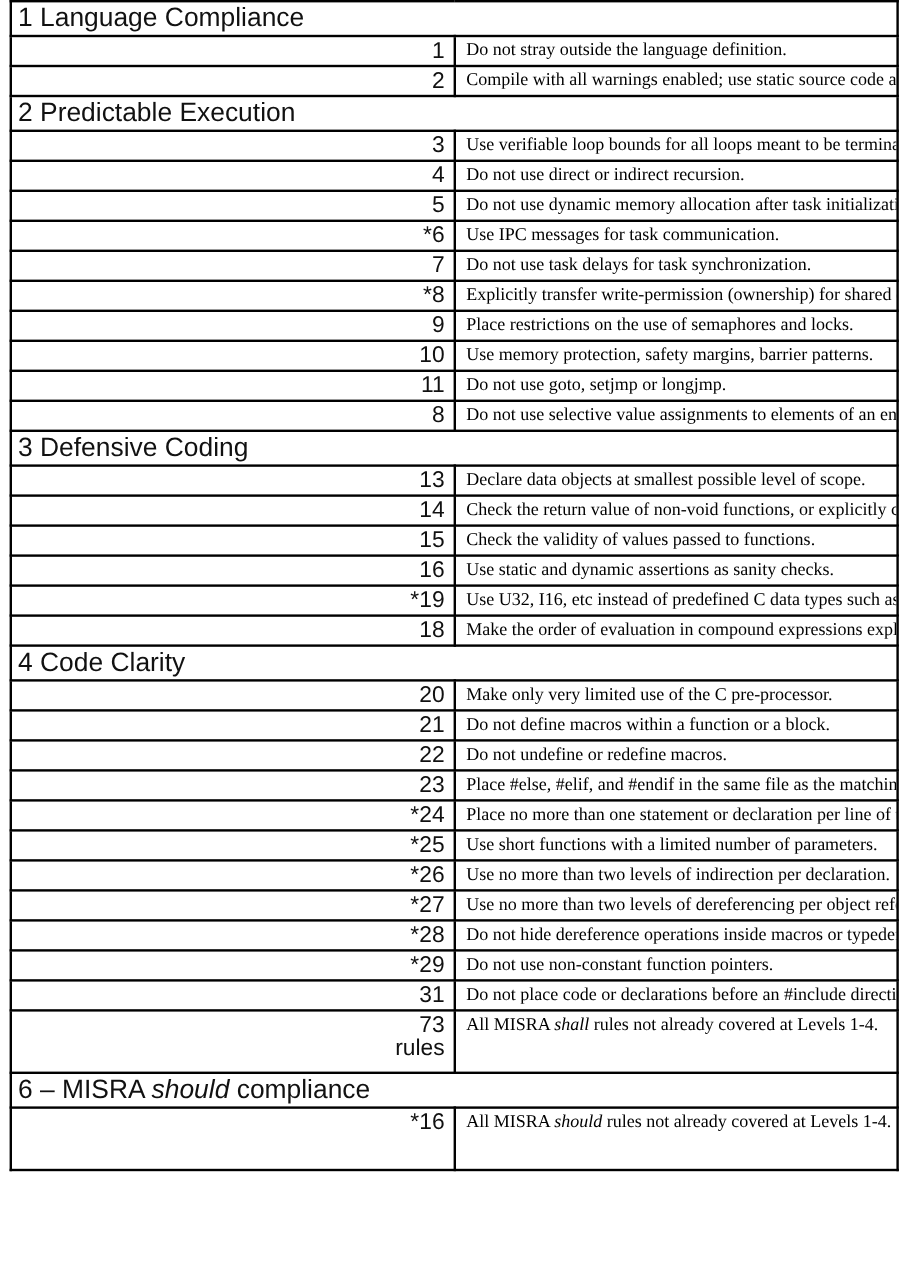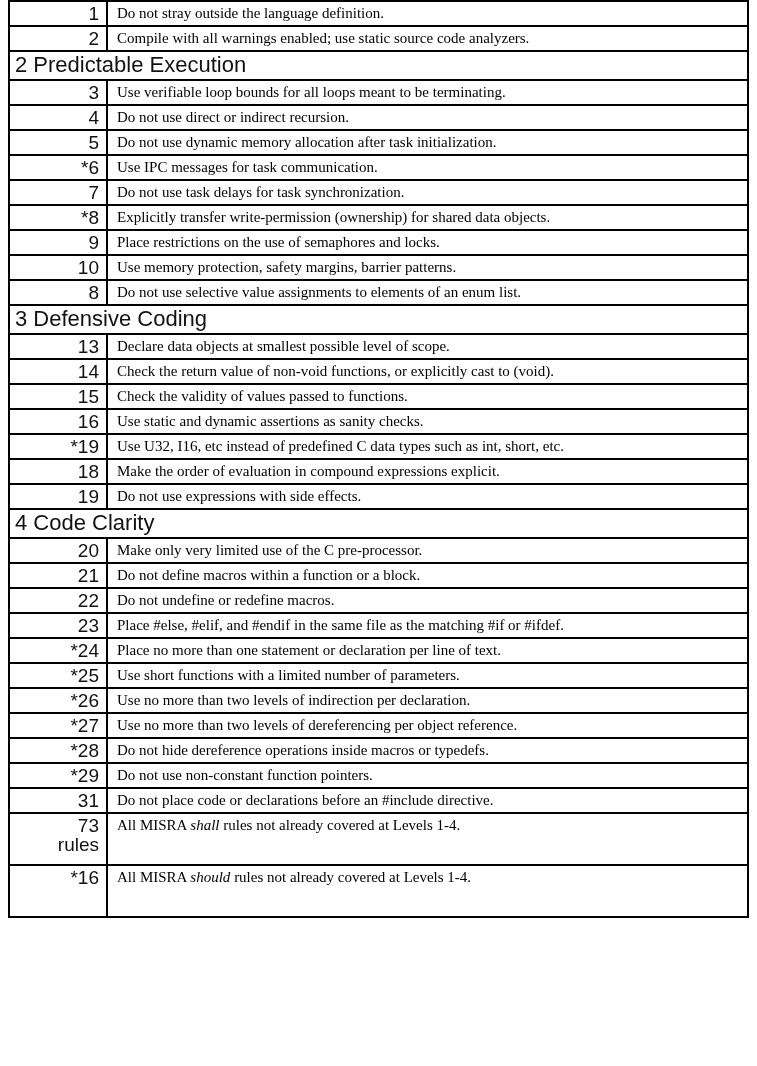--- a/index.html
+++ b/index.html
@@ -64,20 +64,23 @@
   }
   tr.tall td.num-cell, tr.tall td.desc-cell { height: 46px; }
   .italic { font-style: italic; }
 </style>
 </head>
 <body>
 
 <div class="page">
   <table class="rules-table">
     <tbody id="table-body">
+        <tr class="section-row">
+          <td class="section-cell" colspan="2"><span>1 Language Compliance</span></td>
+        </tr>
         <tr class="rule-row">
           <td class="num-cell">
             <div>1</div>
           </td>
           <td class="desc-cell"><span>Do not stray outside the language definition.</span></td>
         </tr>
         <tr class="rule-row">
           <td class="num-cell">
             <div>2</div>
           </td>
@@ -129,20 +132,26 @@
           <td class="desc-cell"><span>Place restrictions on the use of semaphores and locks.</span></td>
         </tr>
         <tr class="rule-row">
           <td class="num-cell">
             <div>10</div>
           </td>
           <td class="desc-cell"><span>Use memory protection, safety margins, barrier patterns.</span></td>
         </tr>
         <tr class="rule-row">
           <td class="num-cell">
+            <div>11</div>
+          </td>
+          <td class="desc-cell"><span>Do not use goto, setjmp or longjmp.</span></td>
+        </tr>
+        <tr class="rule-row">
+          <td class="num-cell">
             <div>8</div>
           </td>
           <td class="desc-cell"><span>Do not use selective value assignments to elements of an enum list.</span></td>
         </tr>
         <tr class="section-row">
           <td class="section-cell" colspan="2"><span>3 Defensive Coding</span></td>
         </tr>
         <tr class="rule-row">
           <td class="num-cell">
             <div>13</div>
@@ -171,26 +180,20 @@
           <td class="num-cell">
             <div>*19</div>
           </td>
           <td class="desc-cell"><span>Use U32, I16, etc instead of predefined C data types such as int, short, etc.</span></td>
         </tr>
         <tr class="rule-row">
           <td class="num-cell">
             <div>18</div>
           </td>
           <td class="desc-cell"><span>Make the order of evaluation in compound expressions explicit.</span></td>
-        </tr>
-        <tr class="rule-row">
-          <td class="num-cell">
-            <div>19</div>
-          </td>
-          <td class="desc-cell"><span>Do not use expressions with side effects.</span></td>
         </tr>
         <tr class="section-row">
           <td class="section-cell" colspan="2"><span>4 Code Clarity</span></td>
         </tr>
         <tr class="rule-row">
           <td class="num-cell">
             <div>20</div>
           </td>
           <td class="desc-cell"><span>Make only very limited use of the C pre-processor.</span></td>
         </tr>
@@ -253,20 +256,23 @@
             <div>31</div>
           </td>
           <td class="desc-cell"><span>Do not place code or declarations before an #include directive.</span></td>
         </tr>
         <tr class="rule-row tall">
           <td class="num-cell">
             <div>73</div>
             <div>rules</div>
           </td>
           <td class="desc-cell"><span>All MISRA </span><span class="italic">shall</span><span> rules not already covered at Levels 1-4.</span></td>
+        </tr>
+        <tr class="section-row">
+          <td class="section-cell" colspan="2"><span>6 – MISRA </span><span class="italic">should</span><span> compliance</span></td>
         </tr>
         <tr class="rule-row tall">
           <td class="num-cell">
             <div>*16</div>
           </td>
           <td class="desc-cell"><span>All MISRA </span><span class="italic">should</span><span> rules not already covered at Levels 1-4.</span></td>
         </tr>
       </tbody>
   </table>
 

